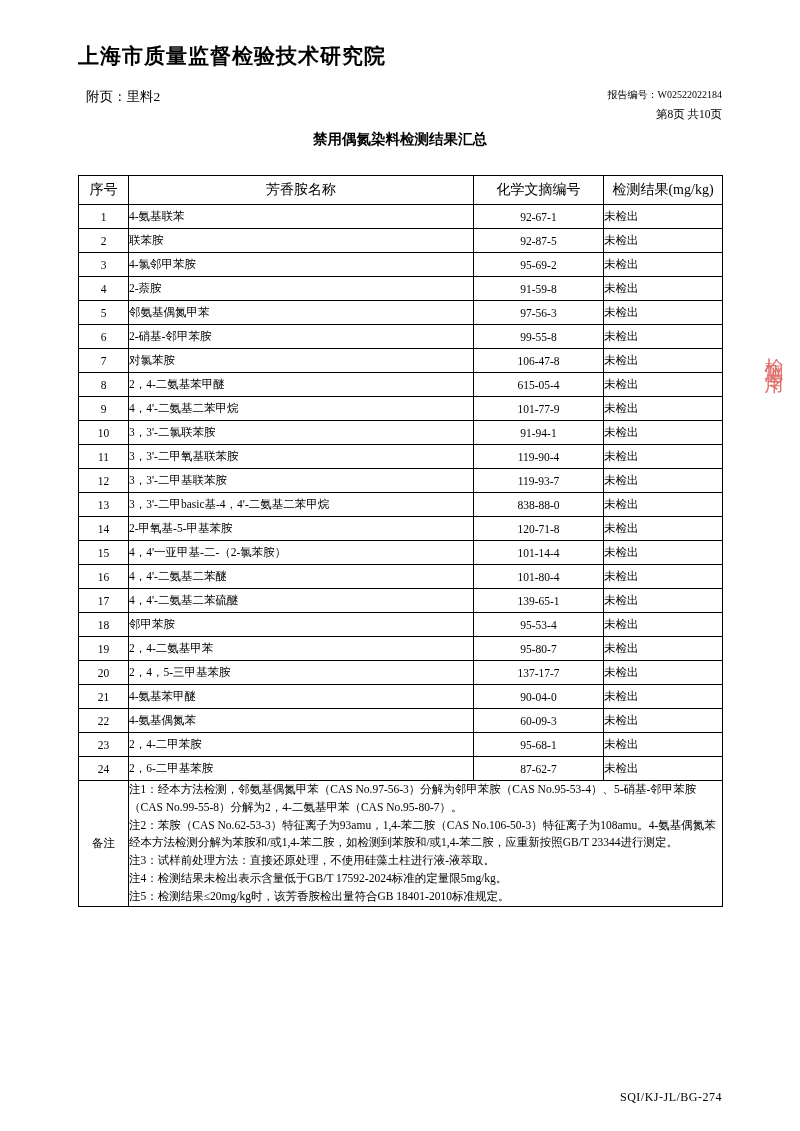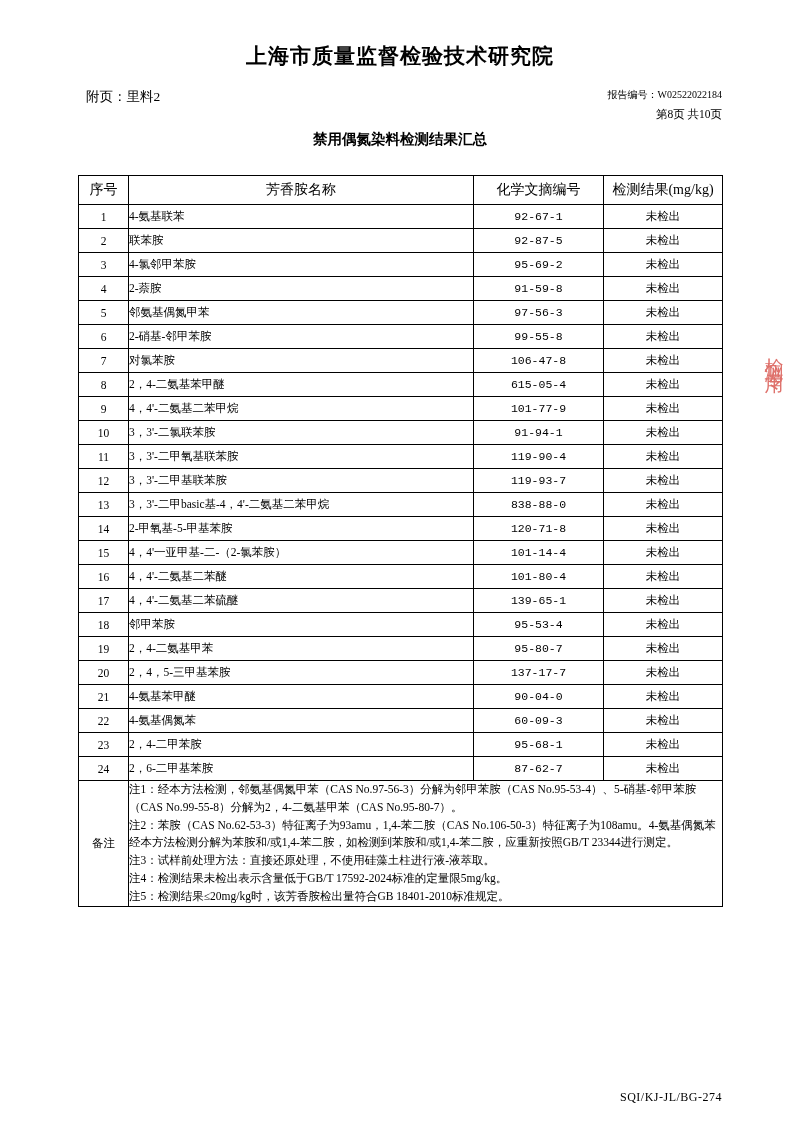--- a/index.html
+++ b/index.html
@@ -16,21 +16,21 @@
     overflow: hidden;
   }
   .page {
     position: relative;
     width: 800px;
     height: 1131px;
     box-sizing: border-box;
     padding: 0 78px;
   }
   .org-title {
-    text-align: center;
+    text-align: left;
     font-size: 21px;
     font-weight: bold;
     letter-spacing: 1px;
     padding-top: 42px;
     font-family: "Liberation Serif", "DejaVu Serif", serif;
   }
   .meta-row {
     position: relative;
     margin-top: 18px;
     height: 40px;
@@ -88,24 +88,23 @@
     text-align: center;
     font-family: "Liberation Serif", "DejaVu Serif", serif;
   }
   td.name {
     text-align: left;
     padding-left: 8px;
     margin-top: 17px;
   }
   td.cas {
     text-align: center;
-    font-family: Liberation Mono, monospace;
+    font-family: Liberation Serif, serif;
   }
   td.res {
-    text-align: center;
   }
   td.note-label {
     text-align: center;
     vertical-align: middle;
     font-size: 11.5px;
   }
   td.note-body {
     text-align: left;
     vertical-align: top;
     padding: 5px 6px 8px 6px;

